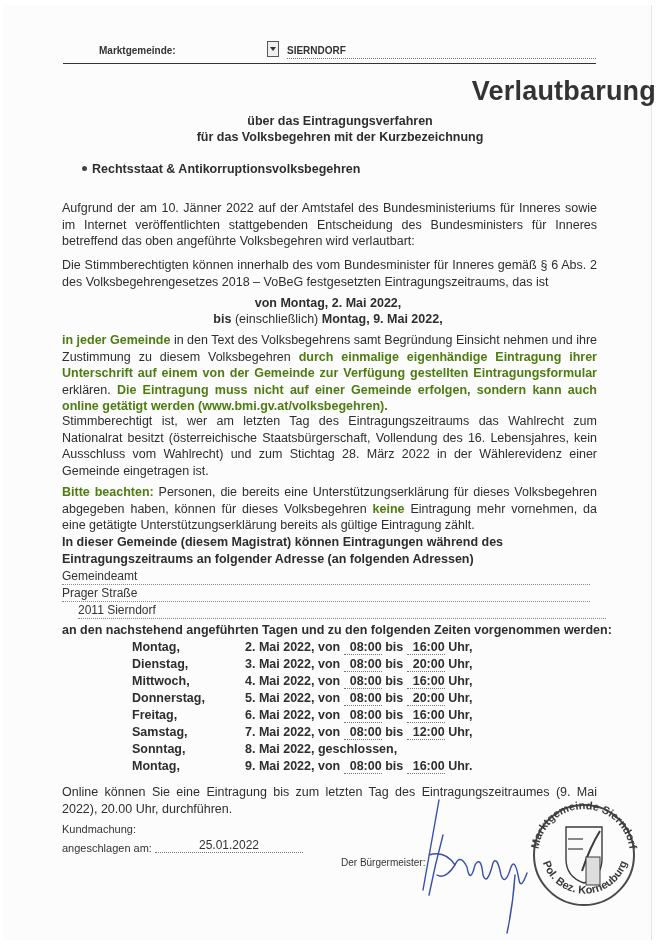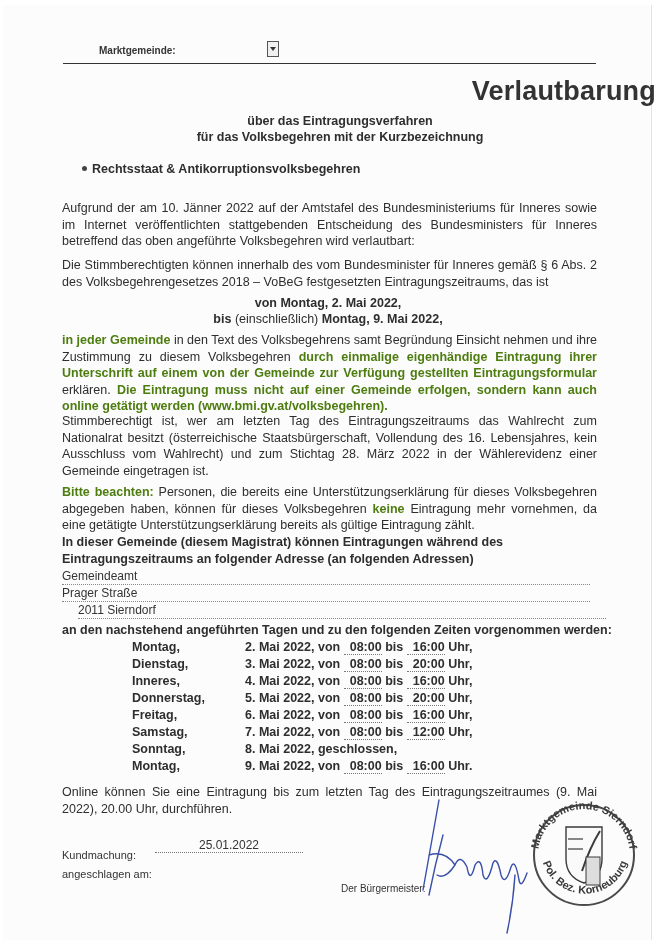--- a/index.html
+++ b/index.html
@@ -55,38 +55,39 @@
       position: absolute; left: 62px; width: 528px; font-size: 12px; height: 15px;
       border-bottom: 1px dotted #888; color: #333;
     }
     .sched {
       position: absolute; left: 132px; font-size: 12.5px; font-weight: bold; color: #2e2e2e; height: 17px;
     }
     .sched .day { position: absolute; left: 0; top: 0; white-space: nowrap; }
     .sched .date { position: absolute; left: 113px; top: 0; white-space: nowrap; }
     .sched .from { display: inline-block; width: 38px; border-bottom: 1px dotted #777; text-align: right; }
     .sched .to { display: inline-block; width: 38px; border-bottom: 1px dotted #777; text-align: right; }
-    .small-label { position: absolute; font-size: 11px; color: #333; margin-top: 26px; }
+    .small-label { position: absolute; font-size: 11px; color: #333; }
     .posted-value {
       position: absolute; left: 155px; top: 838px; width: 148px; height: 14px;
       border-bottom: 1px dotted #777; font-size: 12px; color: #333; text-align: center;
     }
     .signature { position: absolute; left: 415px; top: 795px; }
     .stamp { position: absolute; left: 520px; top: 797px; }
   </style>
 </head>
 <body>
 
 <div class="page"></div>
 
 <div class="header-row">
   <span class="header-label">Marktgemeinde:</span>
   <span class="dropdown-btn">
       <span class="tri"></span>
     </span>
+  <span class="header-value">SIERNDORF</span>
 </div>
 
 <div class="title">Verlautbarung</div>
 <div class="subtitle" style="top:114px;">über das Eintragungsverfahren</div>
 <div class="subtitle" style="top:130px;">für das Volksbegehren mit der Kurzbezeichnung</div>
 
 <div class="bullet-item">
   <span class="dot"></span><span>Rechtsstaat &amp; Antikorruptionsvolksbegehren</span>
 </div>
 
@@ -117,21 +118,21 @@
 
 <div class="sched" style="top:640px;">
   <span class="day">Montag,</span>
   <span class="date"><span>2. Mai 2022, von</span> <span class="from">08:00</span> <span>bis</span> <span class="to">16:00</span> <span>Uhr,</span></span>
 </div>
 <div class="sched" style="top:657px;">
   <span class="day">Dienstag,</span>
   <span class="date"><span>3. Mai 2022, von</span> <span class="from">08:00</span> <span>bis</span> <span class="to">20:00</span> <span>Uhr,</span></span>
 </div>
 <div class="sched" style="top:674px;">
-  <span class="day">Inneres,</span>
+  <span class="day">Mittwoch,</span>
   <span class="date"><span>4. Mai 2022, von</span> <span class="from">08:00</span> <span>bis</span> <span class="to">16:00</span> <span>Uhr,</span></span>
 </div>
 <div class="sched" style="top:691px;">
   <span class="day">Donnerstag,</span>
   <span class="date"><span>5. Mai 2022, von</span> <span class="from">08:00</span> <span>bis</span> <span class="to">20:00</span> <span>Uhr,</span></span>
 </div>
 <div class="sched" style="top:708px;">
   <span class="day">Freitag,</span>
   <span class="date"><span>6. Mai 2022, von</span> <span class="from">08:00</span> <span>bis</span> <span class="to">16:00</span> <span>Uhr,</span></span>
 </div>

